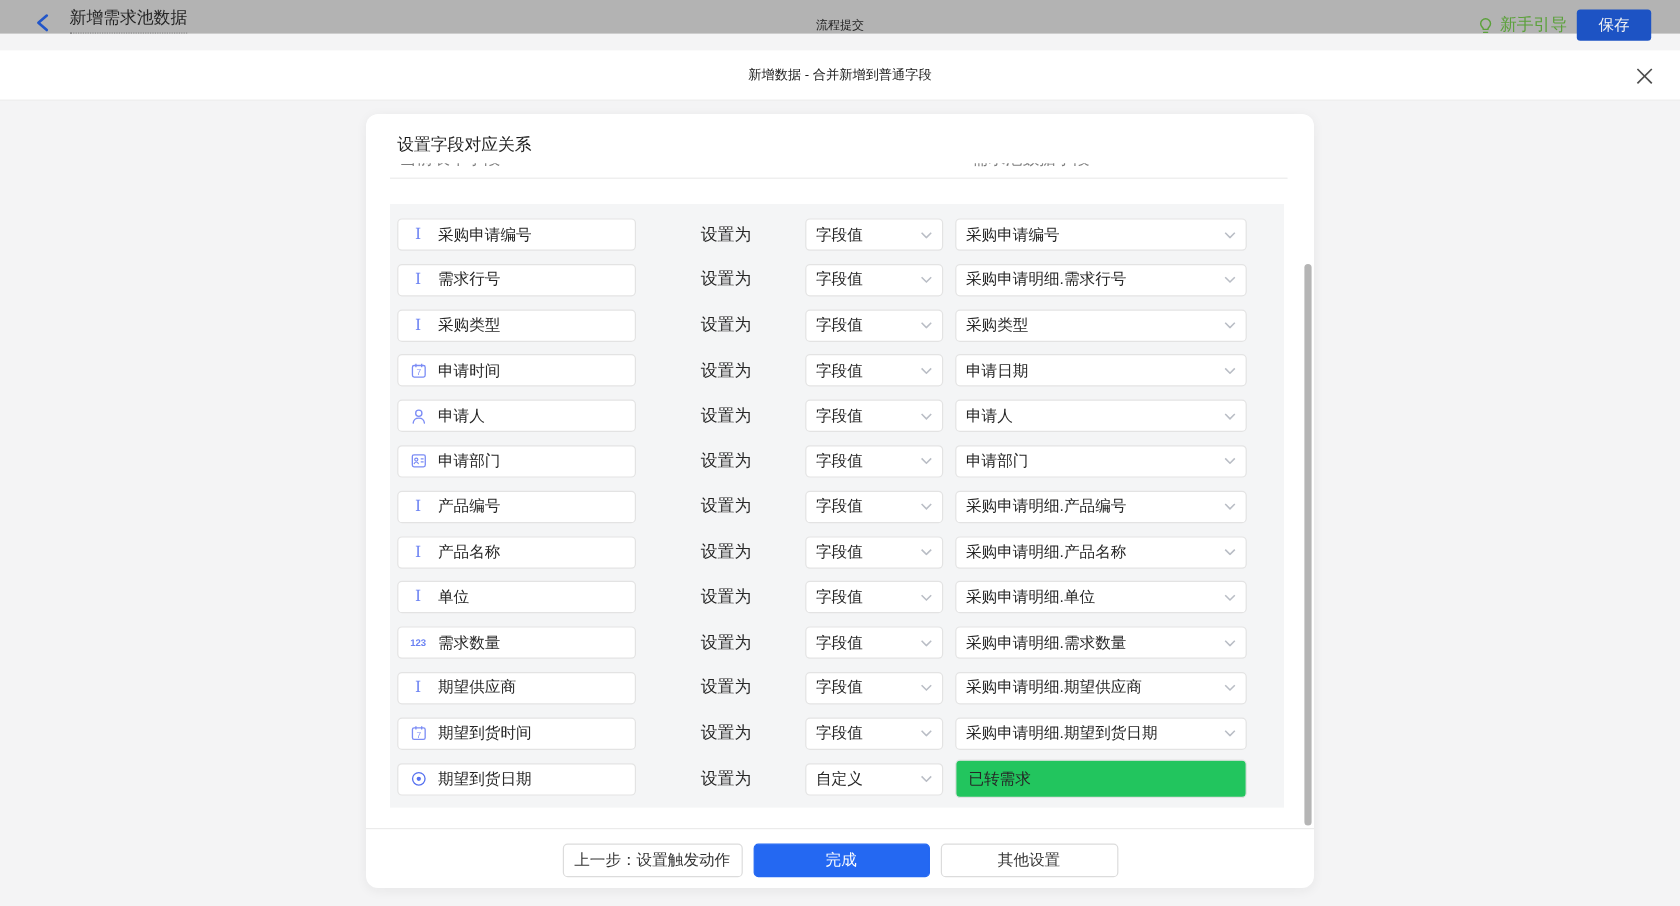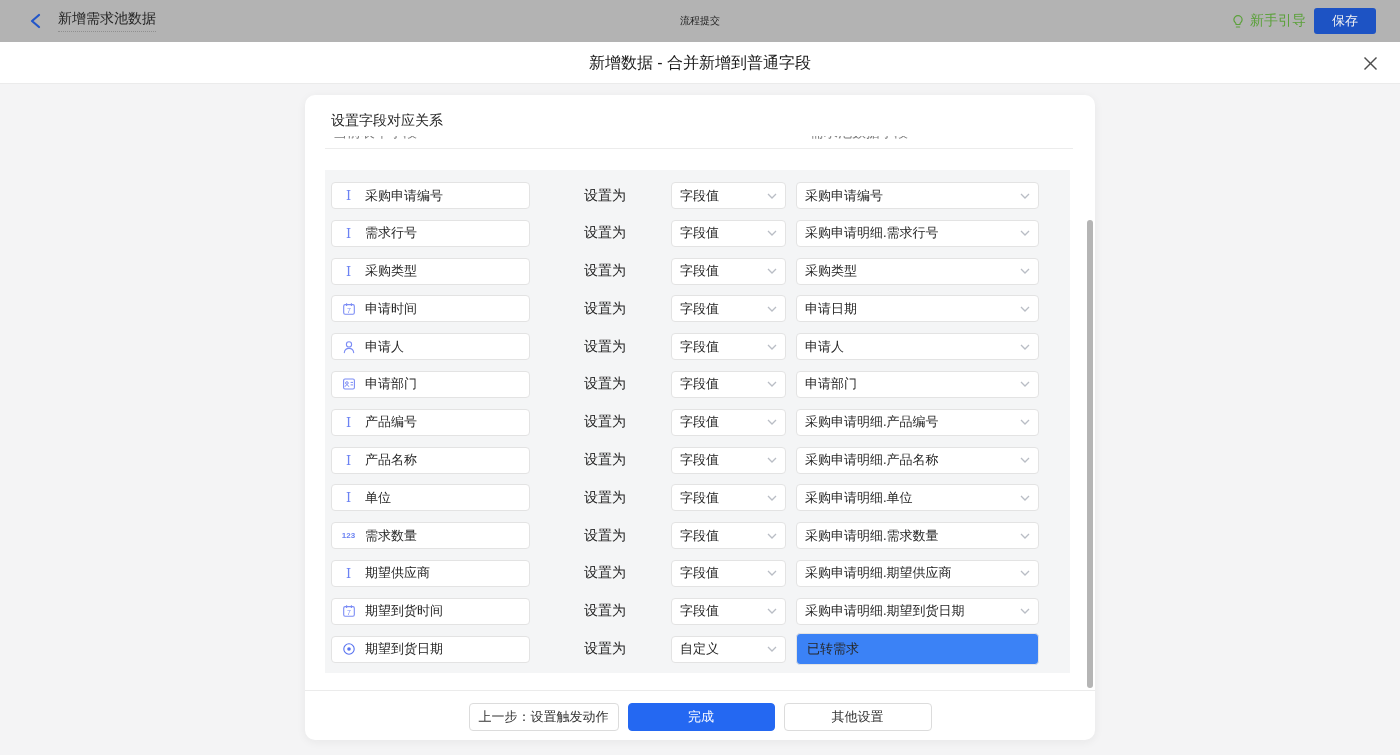--- a/index.html
+++ b/index.html
@@ -1,40 +1,40 @@
 <!DOCTYPE html>
 <html><head>
 <meta charset="utf-8">
 <style>
   * { margin:0; padding:0; box-sizing:border-box; }
   html,body { width:1400px; height:755px; overflow:hidden;
     font-family:"Liberation Sans","DejaVu Sans",sans-serif; }
   body { background:#f4f4f5; position:relative; }
 
   
-  .topbar { position:absolute; left:0; top:0; width:1400px; height:42px;
-    background:#b3b3b3; display:flex; align-items:center; }
+  .topbar { position:absolute; left:0; top:0; width:1400px; height:28px;
+    background:#b3b3b3; display:flex; align-items:flex-end; }
   .back-btn { margin-left:26px; width:18px; height:18px; display:flex;
     align-items:center; justify-content:center; cursor:pointer; }
   .flow-name { margin-left:14px; font-size:14px; color:#242424;
     padding-bottom:3px; border-bottom:1px dotted #8f8f8f; }
   .topbar-center { position:absolute; left:0; right:0; text-align:center;
     font-size:10px; color:#242424; pointer-events:none; }
   .topbar-right { position:absolute; right:24px; top:0; height:42px;
     display:flex; align-items:center; gap:8px; }
   .guide { display:flex; align-items:center; gap:5px; color:#5ba13a;
     font-size:14px; cursor:pointer; }
   .save-btn { width:62px; height:26px; background:#1d53c4; color:#f2f2f2;
     font-size:13px; border:none; border-radius:3px; cursor:pointer; }
 
   
   .dlg-header { position:absolute; left:0; top:42px; width:1400px; height:42px;
     background:#ffffff; border-bottom:1px solid #ebebeb; }
   .dlg-title { position:absolute; left:0; right:0; top:0; height:42px;
-    line-height:42px; text-align:center; font-size:16px; font-weight:500;
+    line-height:42px; text-align:center; font-size:11px; font-weight:500;
     color:#1a1a1a; }
   .dlg-close { position:absolute; right:21px; top:13px; width:17px; height:17px;
     cursor:pointer; display:flex; align-items:center; justify-content:center; }
 
   
   .dlg-body { position:absolute; left:0; top:85px; width:1400px; height:670px;
     background:#f4f4f5; }
 
   .card { position:absolute; left:305px; top:10px; width:790px; height:645px;
     background:#ffffff; border-radius:10px;
@@ -66,21 +66,21 @@
   .i-num { font-size:8px; letter-spacing:0; color:#6b82f3; font-weight:bold; }
   .flabel { font-size:13px; color:#262626; white-space:nowrap; }
   .setas { margin-left:54px; width:43px; font-size:14px; color:#262626;
     white-space:nowrap; }
   .select { height:27px; background:#fff; border:1px solid #e3e3e3;
     border-radius:4px; display:flex; align-items:center;
     justify-content:space-between; padding:0 8px; cursor:pointer; }
   .select.mode { margin-left:44px; width:115px; }
   .select.target { margin-left:10px; width:243px; }
   .sval { font-size:13px; color:#262626; white-space:nowrap; }
-  .target-input { margin-left:10px; width:243px; height:27px; background:#3b82f6;
+  .target-input { margin-left:10px; width:243px; height:27px; background:#22c55e;
     border:1px solid #e3e3e3; border-radius:4px; padding:15px 10px;
     font-size:13px; color:#262626; outline:none;
     font-family:"Liberation Sans","DejaVu Sans",sans-serif; }
 
   
   .vscroll { position:absolute; left:782px; top:125px; width:6px; height:468px;
     background:#b5b5b5; border-radius:3px; cursor:pointer; }
 
   
   .foot-divider { position:absolute; left:0; top:595px; width:790px;

